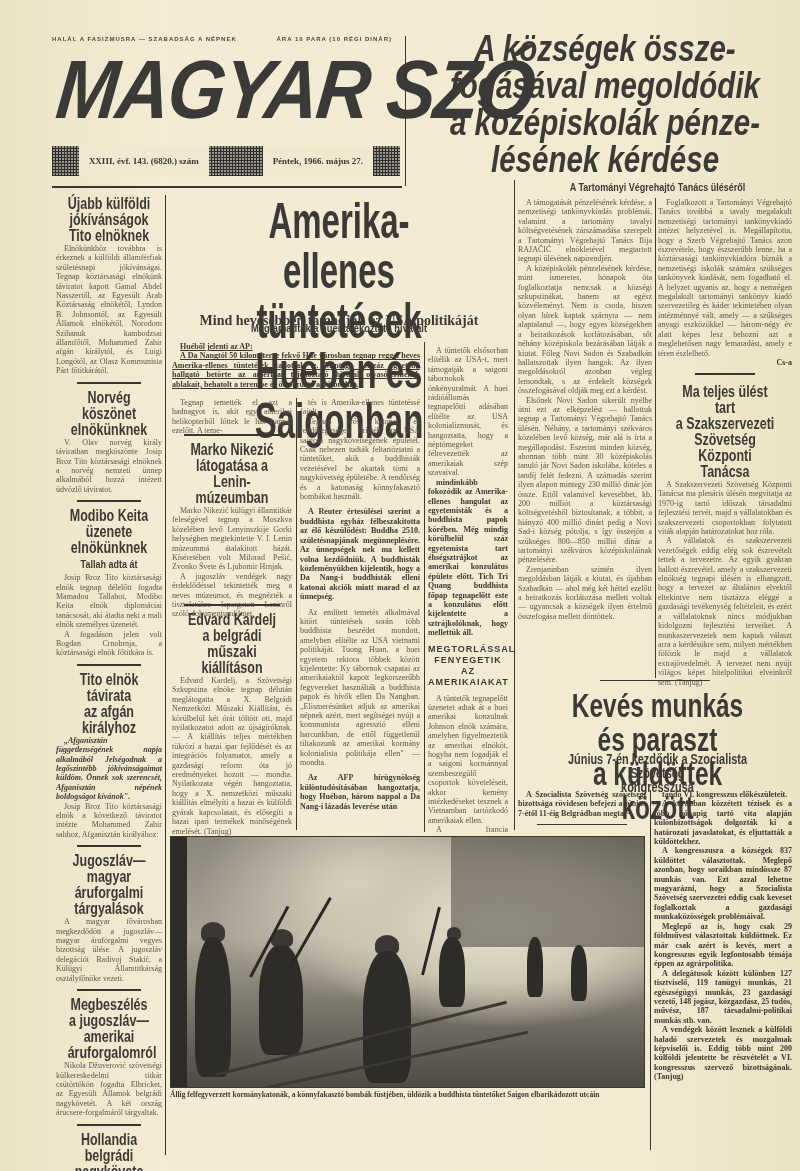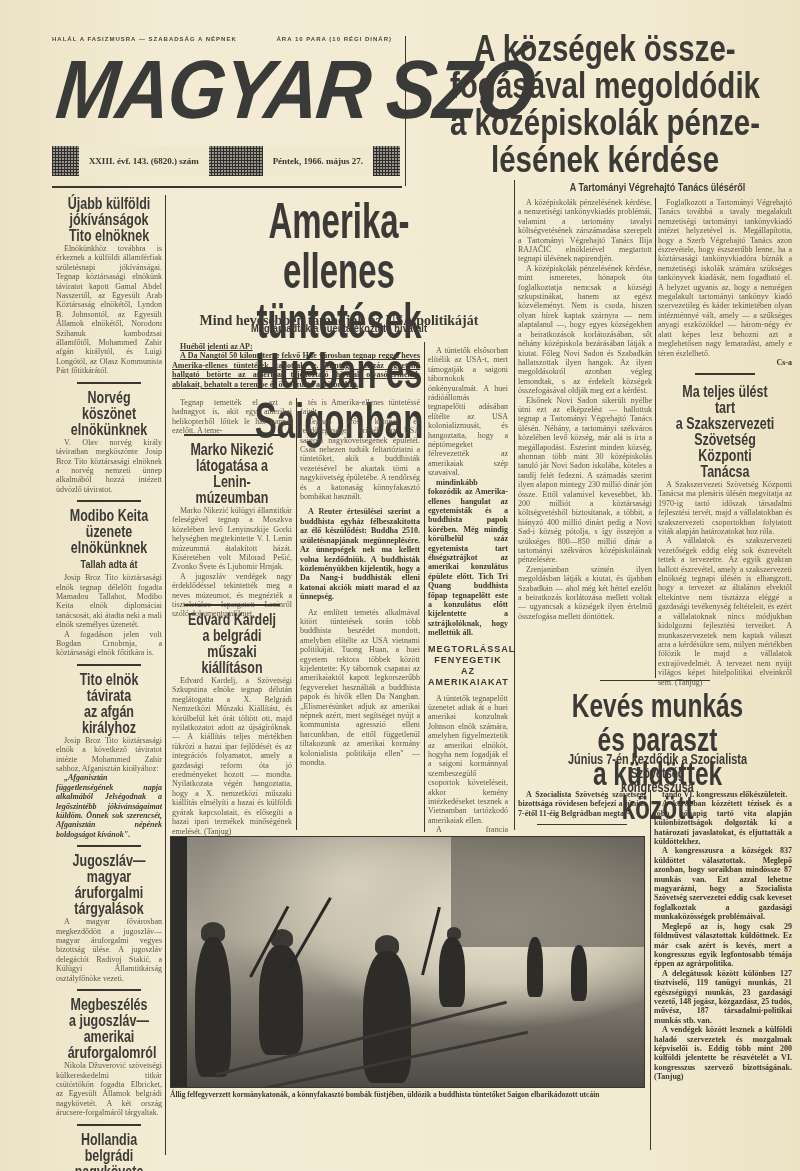--- a/index.html
+++ b/index.html
@@ -87,21 +87,21 @@
   <span>ÁRA 10 PARA (10 RÉGI DINÁR)</span>
 </div>
 <div class="abs logo">MAGYAR SZÓ</div>
 <div class="abs dateband">
   <span>XXIII. évf. 143. (6820.) szám</span>
   <span>Péntek, 1966. május 27.</span>
 </div>
 <div class="abs rule" style="left:52px; top:186px; width:350px;"></div>
 <div class="abs vrule" style="left:405px; top:36px; height:150px;"></div>
 
-<div class="abs" style="left:410px; top:30px; width:390px;">
+<div class="abs" style="left:410px; top:30px; width:390px;font-style:italic;">
   <div class="hl" style="font-size:36px; line-height:37px; transform:scaleX(0.82);">A községek össze-</div>
   <div class="hl" style="font-size:36px; line-height:37px; transform:scaleX(0.82);">fogásával megoldódik</div>
   <div class="hl" style="font-size:36px; line-height:37px; transform:scaleX(0.82);">a középiskolák pénze-</div>
   <div class="hl" style="font-size:36px; line-height:37px; transform:scaleX(0.82);">lésének kérdése</div>
 </div>
 <div class="abs kicker" style="left:520px; top:182px; width:275px;">A Tartományi Végrehajtó Tanács üléséről</div>
 
 <div class="abs vrule" style="left:165px; top:195px; height:960px;"></div>
 <div class="abs" style="left:56px; top:196px; width:106px;">
   <div>
@@ -121,22 +121,22 @@
     <div class="hl med">Modibo Keita üzenete</div>
     <div class="hl med">elnökünknek</div>
     <div class="kicker" style="margin:3px 0;">Tallah adta át</div>
     <p class="body">Josip Broz Tito köztársasági elnök tegnap délelőtt fogadta Mamadou Tallahot, Modibo Keita elnök diplomáciai tanácsosát, aki átadta neki a mali elnök személyes üzenetét.</p>
     <p class="body">A fogadáson jelen volt Bogdan Crnobrnja, a köztársasági elnök főtitkára is.</p>
   </div>
   <div class="sep"></div>
   <div>
     <div class="hl med">Tito elnök távirata</div>
     <div class="hl med">az afgán királyhoz</div>
+    <p class="body it bold">„Afganisztán függetlenségének napja alkalmából Jelségodnak a legőszintébb jókívánságaimat küldöm. Önnek sok szerencsét, Afganisztán népének boldogságot kívánok".</p>
     <p class="body">Josip Broz Tito köztársasági elnök a következő táviratot intézte Mohammed Zahir sahhoz, Afganisztán királyához:</p>
-    <p class="body it bold">„Afganisztán függetlenségének napja alkalmából Jelségodnak a legőszintébb jókívánságaimat küldöm. Önnek sok szerencsét, Afganisztán népének boldogságot kívánok".</p>
   </div>
   <div class="sep"></div>
   <div>
     <div class="hl med">Jugoszláv—magyar</div>
     <div class="hl med">áruforgalmi</div>
     <div class="hl med">tárgyalások</div>
     <p class="body">A magyar fővárosban megkezdődött a jugoszláv—magyar áruforgalmi vegyes bizottság ülése. A jugoszláv delegációt Radivoj Stakić, a Külügyi Államtitkárság osztályfőnöke vezeti.</p>
   </div>
   <div class="sep"></div>
   <div>
@@ -168,20 +168,21 @@
 
 <div class="abs" style="left:172px; top:398px; width:120px;">
   <p class="body">Tegnap temették el azt a hadnagyot is, akit egy amerikai helikopterből lőttek le hat nappal ezelőtt. A teme-</p>
 </div>
 <div class="abs vrule" style="left:296px; top:398px; height:432px;"></div>
 <div class="abs" style="left:300px; top:398px; width:120px;">
   <p class="body">tés is Amerika-ellenes tüntetéssé fajult.</p>
   <p class="body">Tegnap erős katonai és rendőregységek őrizték az USA saigoni nagykövetségének épületét. Csak nehezen tudták feltartóztatni a tüntetőket, akik a buddhisták vezetésével be akartak törni a nagykövetség épületébe. A rendőrség és a katonaság könnyfakasztó bombákat használt.</p>
   <p class="body bold" style="margin-top:6px;">A Reuter értesülései szerint a buddhista egyház félbeszakította az élő készülődést: Buddha 2510. születésnapjának megünneplésére. Az ünnepségek nek ma kellett volna kezdődniük. A buddhisták közleményükben kijelentik, hogy a Da Nang-i buddhisták elleni katonai akciók miatt marad el az ünnepség.</p>
   <p class="body" style="margin-top:6px;">Az említett temetés alkalmával kitört tüntetések során több buddhista beszédet mondott, amelyben elítélte az USA vietnami politikáját. Tuong Huan, a huei egyetem rektora többek között kijelentette: Ky tábornok csapatai az amerikaiaktól kapott legkorszerűbb fegyvereket használták a buddhista papok és hívők ellen Da Nangban. „Elismerésünket adjuk az amerikai népnek azért, mert segítséget nyújt a kommunista agresszió elleni harcunkban, de ettől függetlenül tiltakozunk az amerikai kormány kolonialista politikája ellen" — mondta.</p>
+  <p class="body bold" style="margin-top:6px;">Az AFP hírügynökség különtudósításában hangoztatja, hogy Huéban, három nappal a Da Nang-i lázadás leverése után</p>
 </div>
 <div class="abs" style="left:428px; top:342px; width:80px;">
   <p class="body" style="margin-top:4px;">A tüntetők elsősorban elítélik az USA-t, mert támogatják a saigoni tábornokok önkényuralmát. A huei rádióállomás tegnapelőtti adásában elítélte az USA kolonializmusát, és hangoztatta, hogy a néptömegeket félrevezették az amerikaiak szép szavaival.</p>
   <p class="body bold">mindinkább fokozódik az Amerika-ellenes hangulat az egyetemisták és a buddhista papok körében. Még mindig körülbelül száz egyetemista tart éhségsztrájkot az amerikai konzulátus épülete előtt. Tich Tri Quang buddhista főpap tegnapelőtt este a konzulátus előtt kijelentette a sztrájkolóknak, hogy mellettük áll.</p>
   <div style="margin:6px 0;">
     <div class="caps">MEGTORLÁSSAL</div>
     <div class="caps">FENYEGETIK</div>
     <div class="caps">AZ AMERIKAIAKAT</div>
   </div>
   <p class="body">A tüntetők tegnapelőtt üzenetet adtak át a huei amerikai konzulnak Johnson elnök számára, amelyben figyelmeztetik az amerikai elnököt, hogyha nem fogadják el a saigoni kormánnyal szembeszegülő csoportok követeléseit, akkor kemény intézkedéseket tesznek a Vietnamban tartózkodó amerikaiak ellen.</p>
@@ -200,21 +201,21 @@
 <div class="abs" style="left:172px; top:598px; width:120px;">
   <div class="sep" style="width:80%;"></div>
   <div class="hl med">Edvard Kardelj</div>
   <div class="hl med">a belgrádi műszaki</div>
   <div class="hl med">kiállításon</div>
   <p class="body">Edvard Kardelj, a Szövetségi Szkupstina elnöke tegnap délután meglátogatta a X. Belgrádi Nemzetközi Műszaki Kiállítást, és körülbelül két órát töltött ott, majd nyilatkozatot adott az újságíróknak. — A kiállítás teljes mértékben tükrözi a hazai ipar fejlődését és az integrációs folyamatot, amely a gazdasági reform óta jó eredményeket hozott — mondta. Nyilatkozata végén hangoztatta, hogy a X. nemzetközi műszaki kiállítás elmélyíti a hazai és külföldi gyárak kapcsolatait, és elősegíti a hazai ipari termékek minőségének emelését. (Tanjug)</p>
 </div>
 
 <div class="abs vrule" style="left:514px; top:180px; height:650px;"></div>
 <div class="abs" style="left:518px; top:198px; width:134px;">
-  <p class="body">A középiskolák pénzelésének kérdése, a nemzetiségi tankönyvkiadás problémái, valamint a tartomány tavalyi költségvetésének zárszámadása szerepelt a Tartományi Végrehajtó Tanács Ilija RAJAČIĆ elnökletével megtartott tegnapi ülésének napirendjén.</p>
+  <p class="body">A támogatását pénzelésének kérdése, a nemzetiségi tankönyvkiadás problémái, valamint a tartomány tavalyi költségvetésének zárszámadása szerepelt a Tartományi Végrehajtó Tanács Ilija RAJAČIĆ elnökletével megtartott tegnapi ülésének napirendjén.</p>
   <p class="body">A középiskolák pénzelésének kérdése, mint ismeretes, hónapok óta foglalkoztatja nemcsak a községi szkupstinákat, hanem az egész közvéleményt. Nem is csoda, hiszen olyan hírek kaptak szárnyra — nem alaptalanul —, hogy egyes községekben a beiratkozások korlátozásában, sőt néhány középiskola bezárásában látják a kiutat. Főleg Novi Sadon és Szabadkán hallatszottak ilyen hangok. Az ilyen megoldásokról azonban végleg lemondtak, s az érdekelt községek összefogásával oldják meg ezt a kérdést.</p>
   <p class="body">Elsőnek Novi Sadon sikerült nyélbe ütni ezt az elképzelést — hallottuk tegnap a Tartományi Végrehajtó Tanács ülésén. Néhány, a tartományi székváros közelében levő község, már alá is írta a megállapodást. Eszerint minden község, ahonnan több mint 30 középiskolás tanuló jár Novi Sadon iskolába, köteles a tandíj felét fedezni. A számadás szerint ilyen alapon mintegy 230 millió dinár jön össze. Ettől valamivel kevesebbet, kb. 200 milliót a köztársasági költségvetésből biztosítanak, a többit, a hiányzó 400 millió dinárt pedig a Novi Sad-i község pótolja, s így összejön a szükséges 800—850 millió dinár a tartományi székváros középiskoláinak pénzelésére.</p>
   <p class="body">Zrenjaninban szintén ilyen megoldásban látják a kiutat, és újabban Szabadkán — ahol még két héttel ezelőtt a beiratkozás korlátozása mellett voltak — ugyancsak a községek ilyen értelmű összefogása mellett döntöttek.</p>
 </div>
 <div class="abs vrule" style="left:655px; top:198px; height:480px;"></div>
 <div class="abs" style="left:658px; top:198px; width:134px;">
   <p class="body">Foglalkozott a Tartományi Végrehajtó Tanács továbbá a tavaly megalakult nemzetiségi tartományi tankönyvkiadó intézet helyzetével is. Megállapította, hogy a Szerb Végrehajtó Tanács azon észrevétele, hogy észszerűbb lenne, ha a köztársasági tankönyvkiadóra bíznák a nemzetiségi iskolák számára szükséges tankönyvek kiadását, nem fogadható el. A helyzet ugyanis az, hogy a nemrégen megalakult tartományi tankönyv kiadó szervezetileg és káder tekintetében olyan intézménnyé vált, amely — a szűkséges anyagi eszközökkel — három-négy év alatt képes lesz behozni azt a meglehetősen nagy lemaradást, amely e téren észlelhető.</p>
   <div style="text-align:right; font-size:8px; font-weight:bold;">Cs-a</div>
   <div class="sep" style="width:45%;"></div>
 </div>

